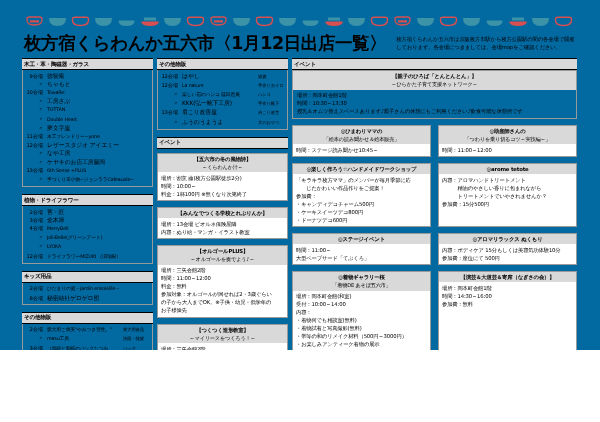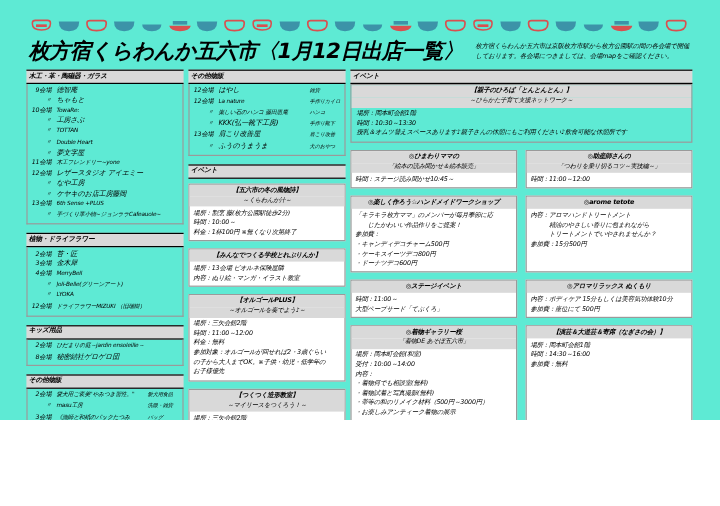--- a/index.html
+++ b/index.html
@@ -5,23 +5,22 @@
   * { box-sizing: border-box; }
   html, body {
     margin: 0; padding: 0;
     width: 600px; height: 422px;
     background: #ffffff;
     font-family: "DejaVu Sans", "Liberation Sans", sans-serif;
   }
   #page {
     position: relative;
     width: 600px; height: 350px;
-    background: #5eead4;
+    background: #0369a1;
     overflow: hidden;
-    font-style: italic;
   }
 
   
   .bowl-strip {
     position: absolute;
     left: 24px; width: 552px;
     height: 16px;
     display: flex;
     align-items: center;
     gap: 0px;

